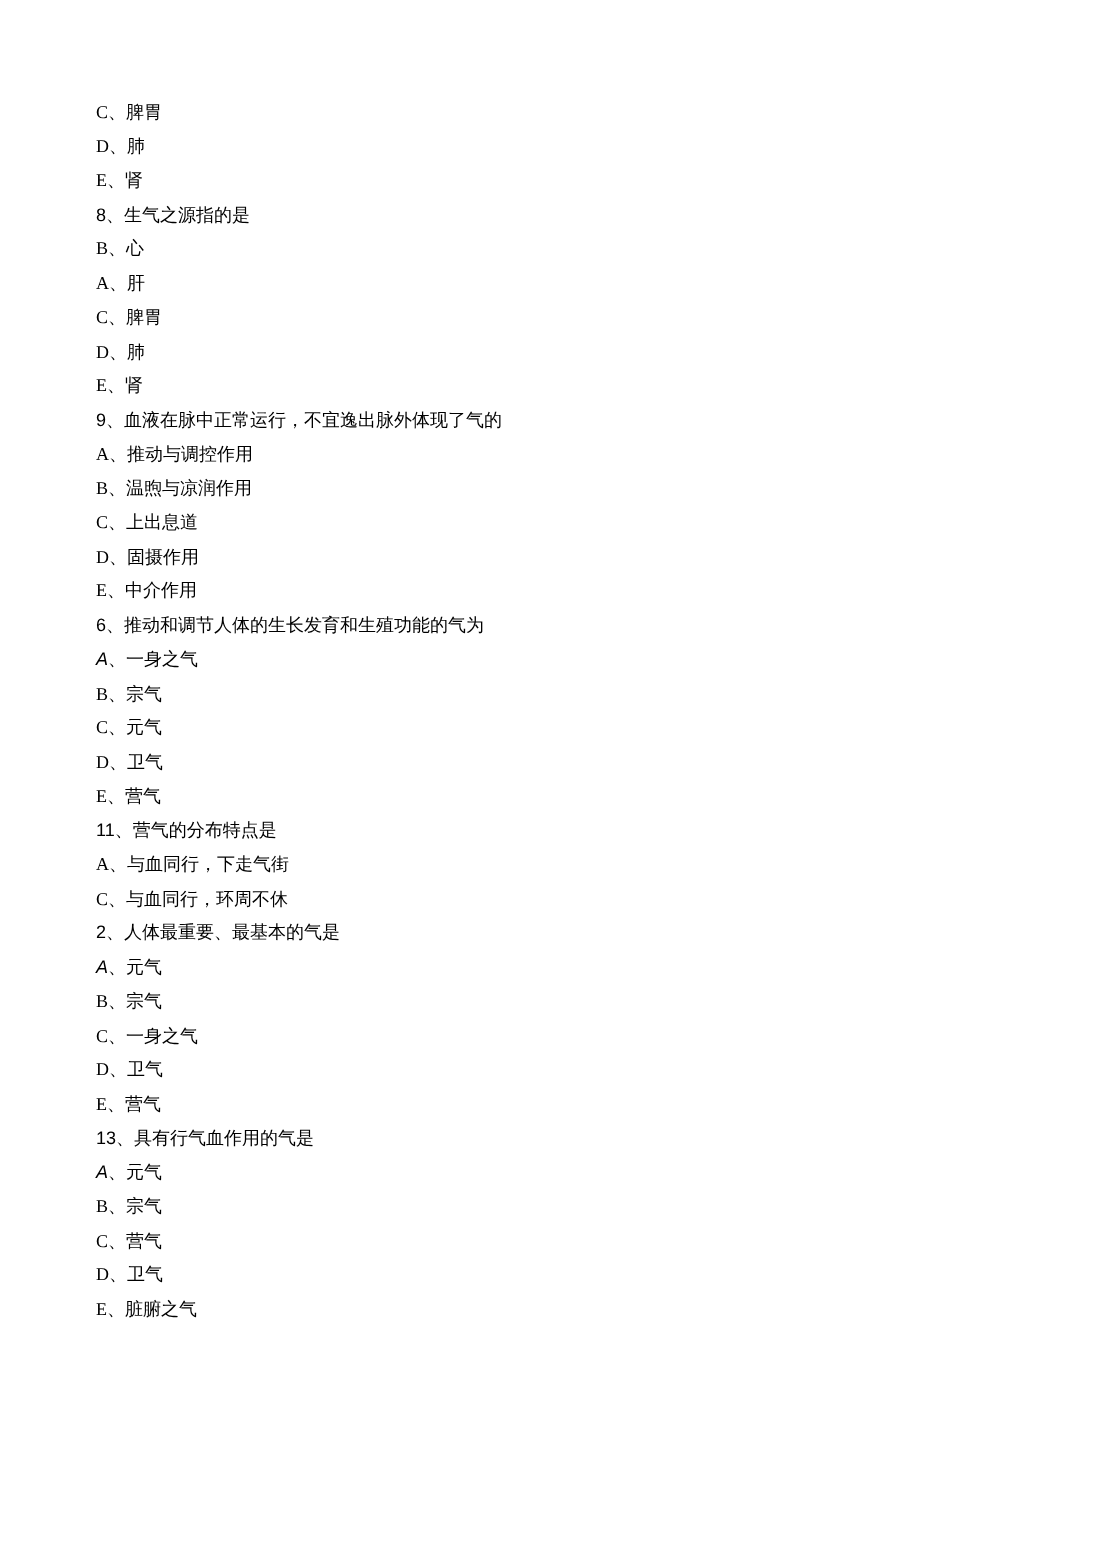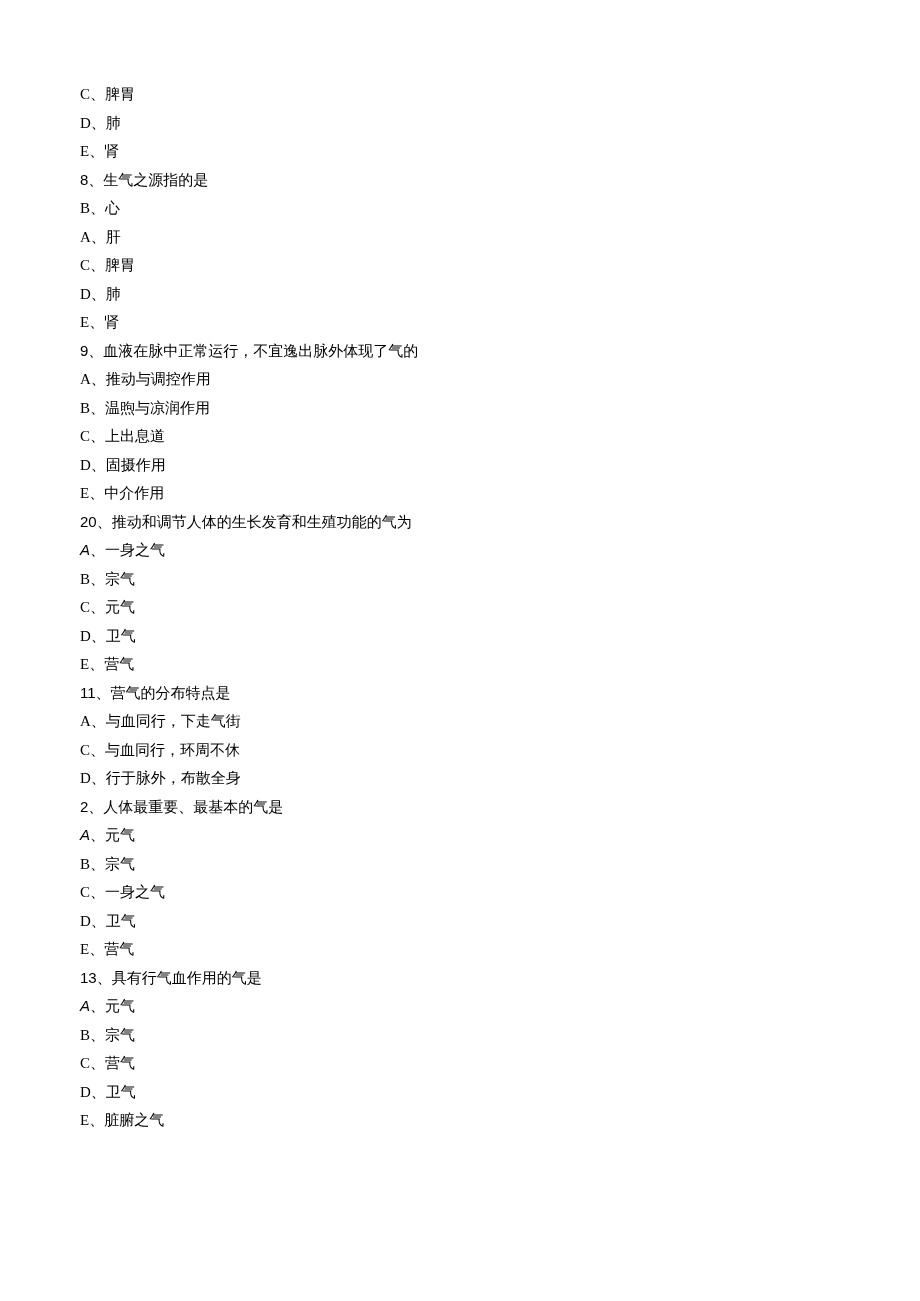--- a/index.html
+++ b/index.html
@@ -45,30 +45,29 @@
     <p class="line option">A、肝</p>
     <p class="line option">C、脾胃</p>
     <p class="line option">D、肺</p>
     <p class="line option">E、肾</p>
     <p class="line question">9、血液在脉中正常运行，不宜逸出脉外体现了气的</p>
     <p class="line option">A、推动与调控作用</p>
     <p class="line option">B、温煦与凉润作用</p>
     <p class="line option">C、上出息道</p>
     <p class="line option">D、固摄作用</p>
     <p class="line option">E、中介作用</p>
-    <p class="line question">20、推动和调节人体的生长发育和生殖功能的气为</p>
+    <p class="line question">6、推动和调节人体的生长发育和生殖功能的气为</p>
     <p class="line option"><span class="alt-a">A</span>、一身之气</p>
     <p class="line option">B、宗气</p>
     <p class="line option">C、元气</p>
     <p class="line option">D、卫气</p>
     <p class="line option">E、营气</p>
     <p class="line question">11、营气的分布特点是</p>
     <p class="line option">A、与血同行，下走气街</p>
     <p class="line option">C、与血同行，环周不休</p>
-    <p class="line option">D、行于脉外，布散全身</p>
     <p class="line question">2、人体最重要、最基本的气是</p>
     <p class="line option"><span class="alt-a">A</span>、元气</p>
     <p class="line option">B、宗气</p>
     <p class="line option">C、一身之气</p>
     <p class="line option">D、卫气</p>
     <p class="line option">E、营气</p>
     <p class="line question">13、具有行气血作用的气是</p>
     <p class="line option"><span class="alt-a">A</span>、元气</p>
     <p class="line option">B、宗气</p>
     <p class="line option">C、营气</p>

